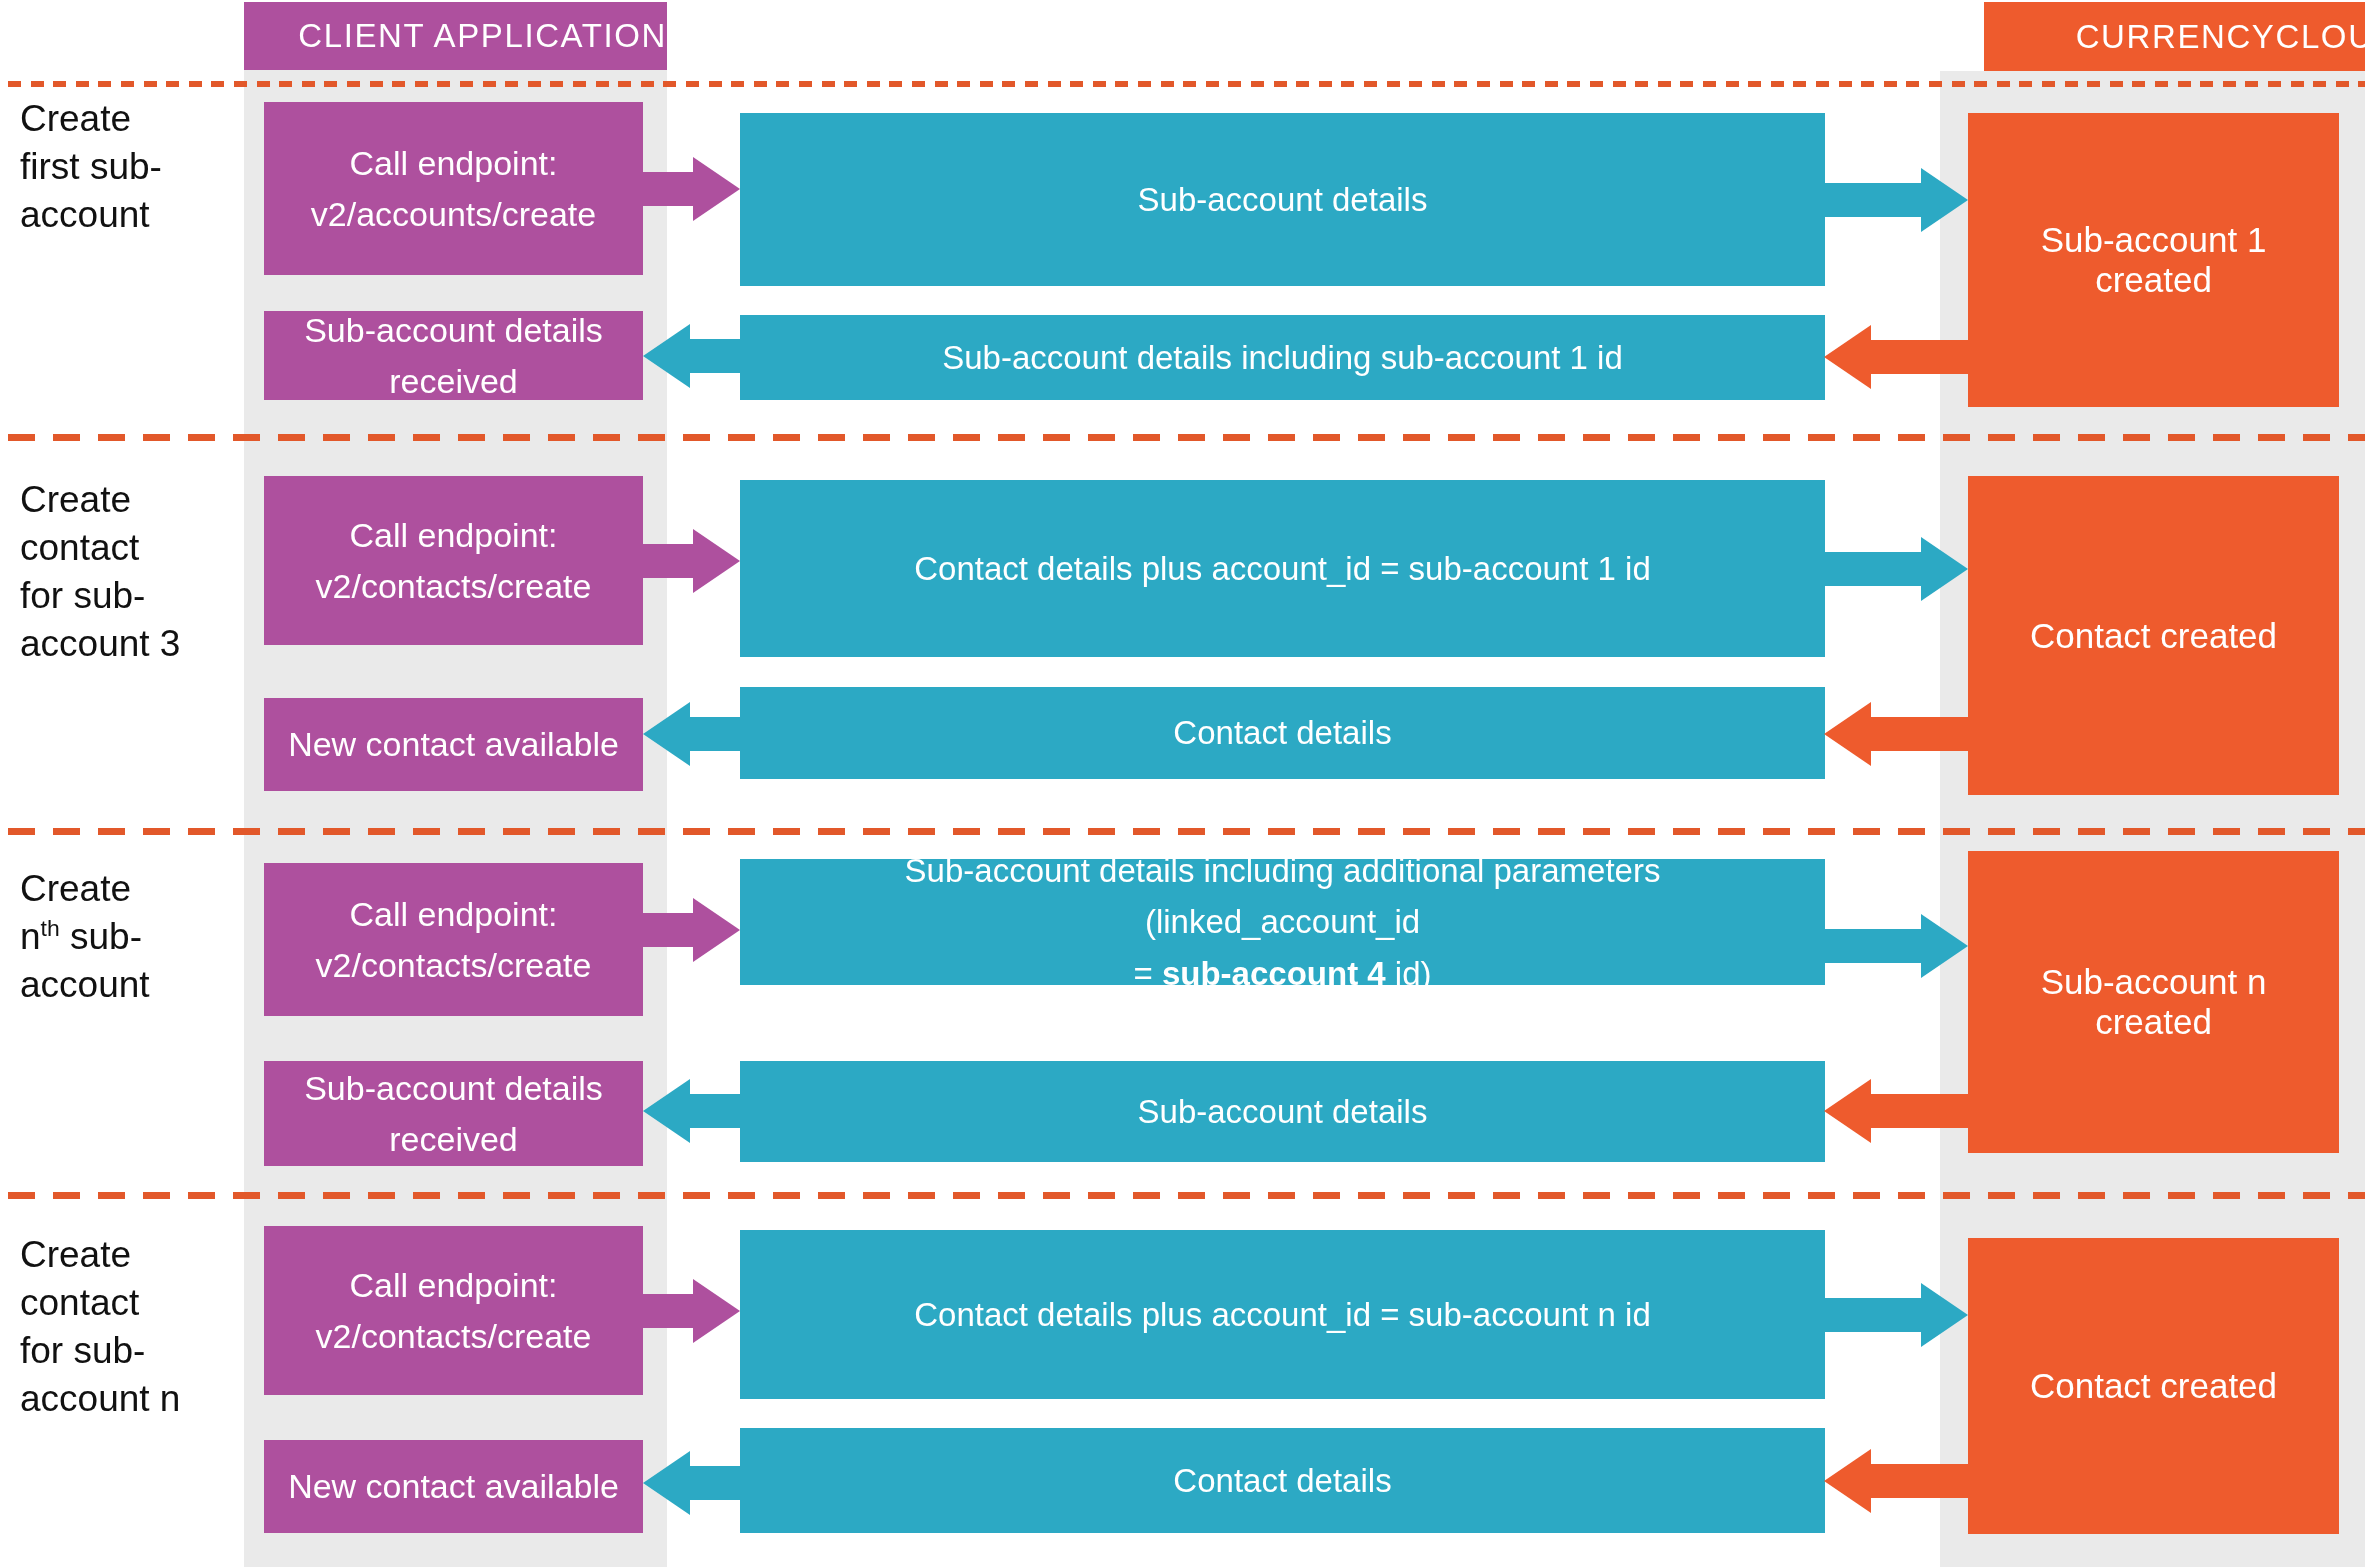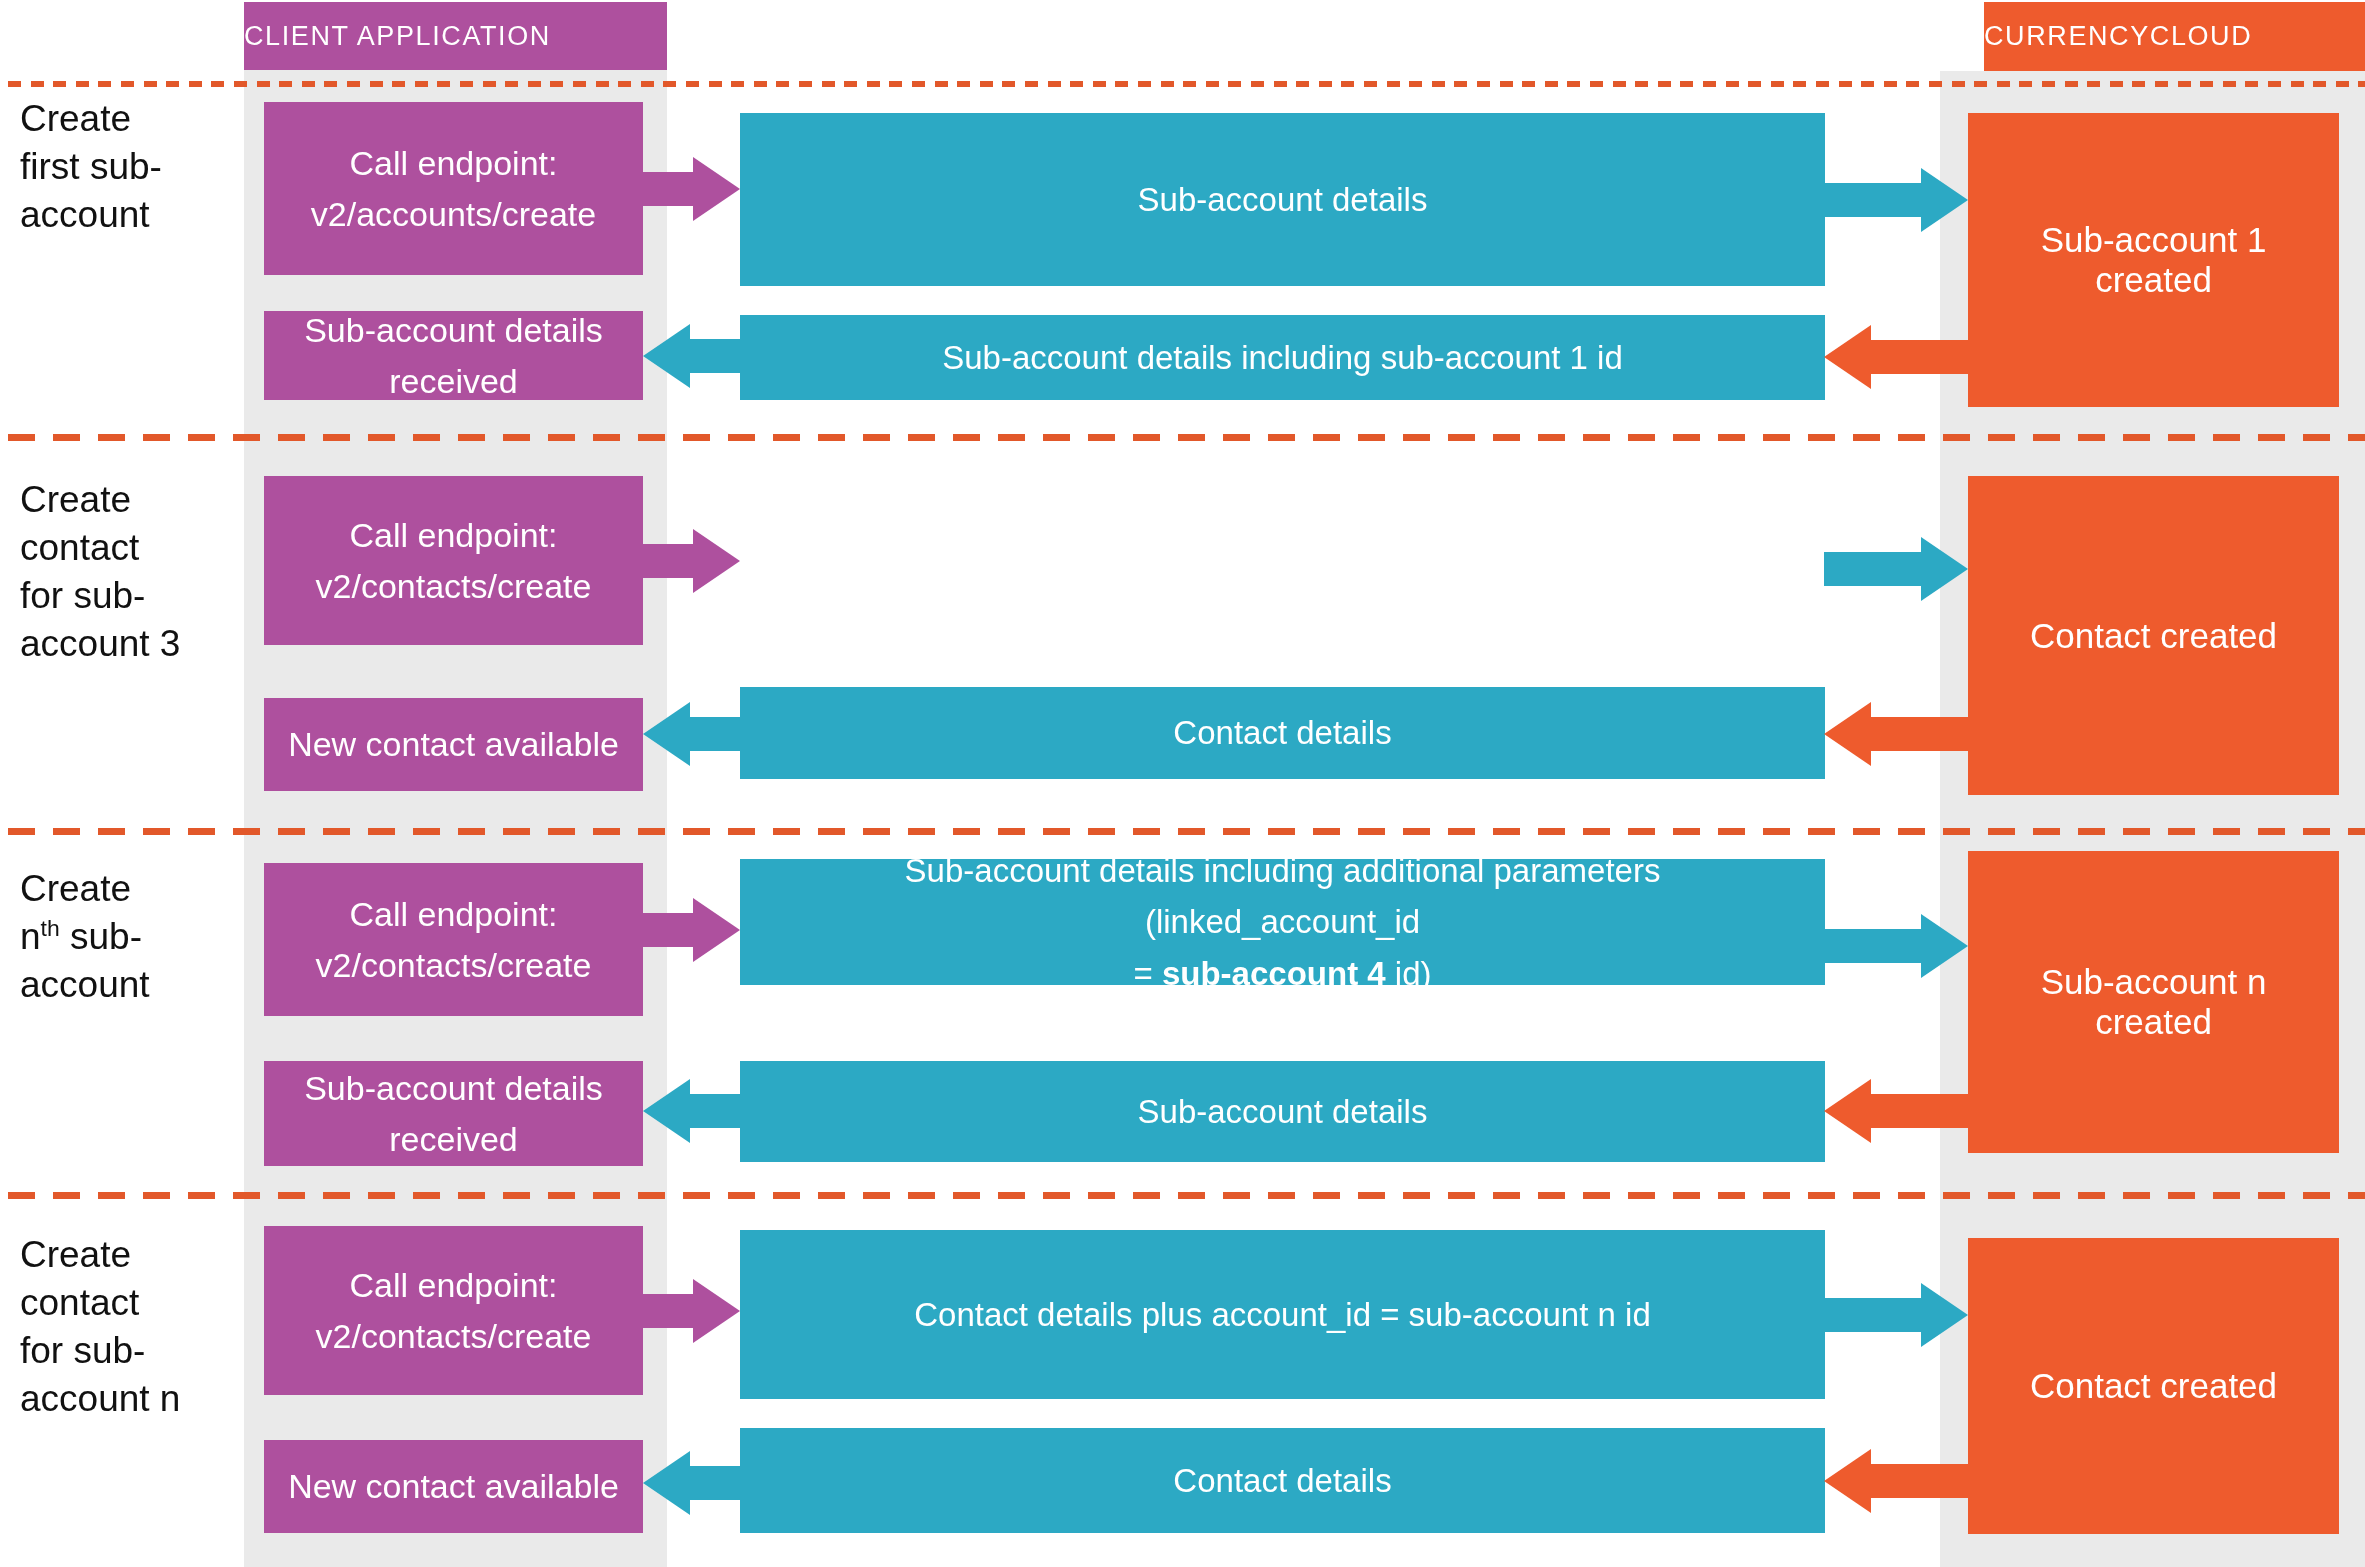--- a/index.html
+++ b/index.html
@@ -3,22 +3,22 @@
 <meta charset="utf-8">
 <style>
   html,body{margin:0;padding:0;background:#ffffff;}
   .canvas{
     position:relative;width:2366px;height:1567px;background:#ffffff;overflow:hidden;
     font-family:"Liberation Sans", sans-serif;
     --magenta:#ae509e; --teal:#2ca9c4; --orange:#ee5b2d; --dash:#e2582a; --grey:#eaeaea;
   }
   .strip{position:absolute;background:var(--grey);}
   .hdr{
-    position:absolute;display:flex;align-items:center;justify-content:flex-start;
-    color:#fff;font-size:27px;letter-spacing:1.6px;
+    position:absolute;display:flex;align-items:center;justify-content:flex-end;
+    color:#fff;font-size:33px;letter-spacing:1.6px;
   }
   .hdr.left{background:var(--magenta);}
   .hdr.right{background:var(--orange);}
   .sep{
     position:absolute;left:8px;width:2358px;height:6.5px;z-index:5;
     background:repeating-linear-gradient(90deg,var(--dash) 0 27.4px,transparent 27.4px 45px);
   }
   .sep.top{
     height:5.6px;
     background:repeating-linear-gradient(90deg,var(--dash) 0 13px,transparent 13px 22.6px);
@@ -115,20 +115,23 @@
     <div>account 3</div>
   </div>
   <div class="box call" style="left:264px;top:476px;width:379px;height:169px;">
     <div>Call endpoint:</div>
     <div>v2/contacts/create</div>
   </div>
   <div class="arrow right m" style="left:643px;top:528px;width:97px;height:65px;">
     <div class="shaft"></div>
       <div class="head"></div>
   </div>
+  <div class="box req" style="left:740px;top:480px;width:1085px;height:177px;">
+    <div><span>Contact details plus account_id = sub-account 1 id</span><span class="bold"></span><span></span></div>
+  </div>
   <div class="arrow right t" style="left:1824px;top:536px;width:144px;height:65px;">
     <div class="shaft"></div>
       <div class="head"></div>
   </div>
   <div class="box result" style="left:1968px;top:476px;width:371px;height:319px;">
     <div>Contact created</div>
   </div>
   <div class="arrow left o" style="left:1824px;top:701px;width:144px;height:65px;">
     <div class="head"></div>
       <div class="shaft"></div>

